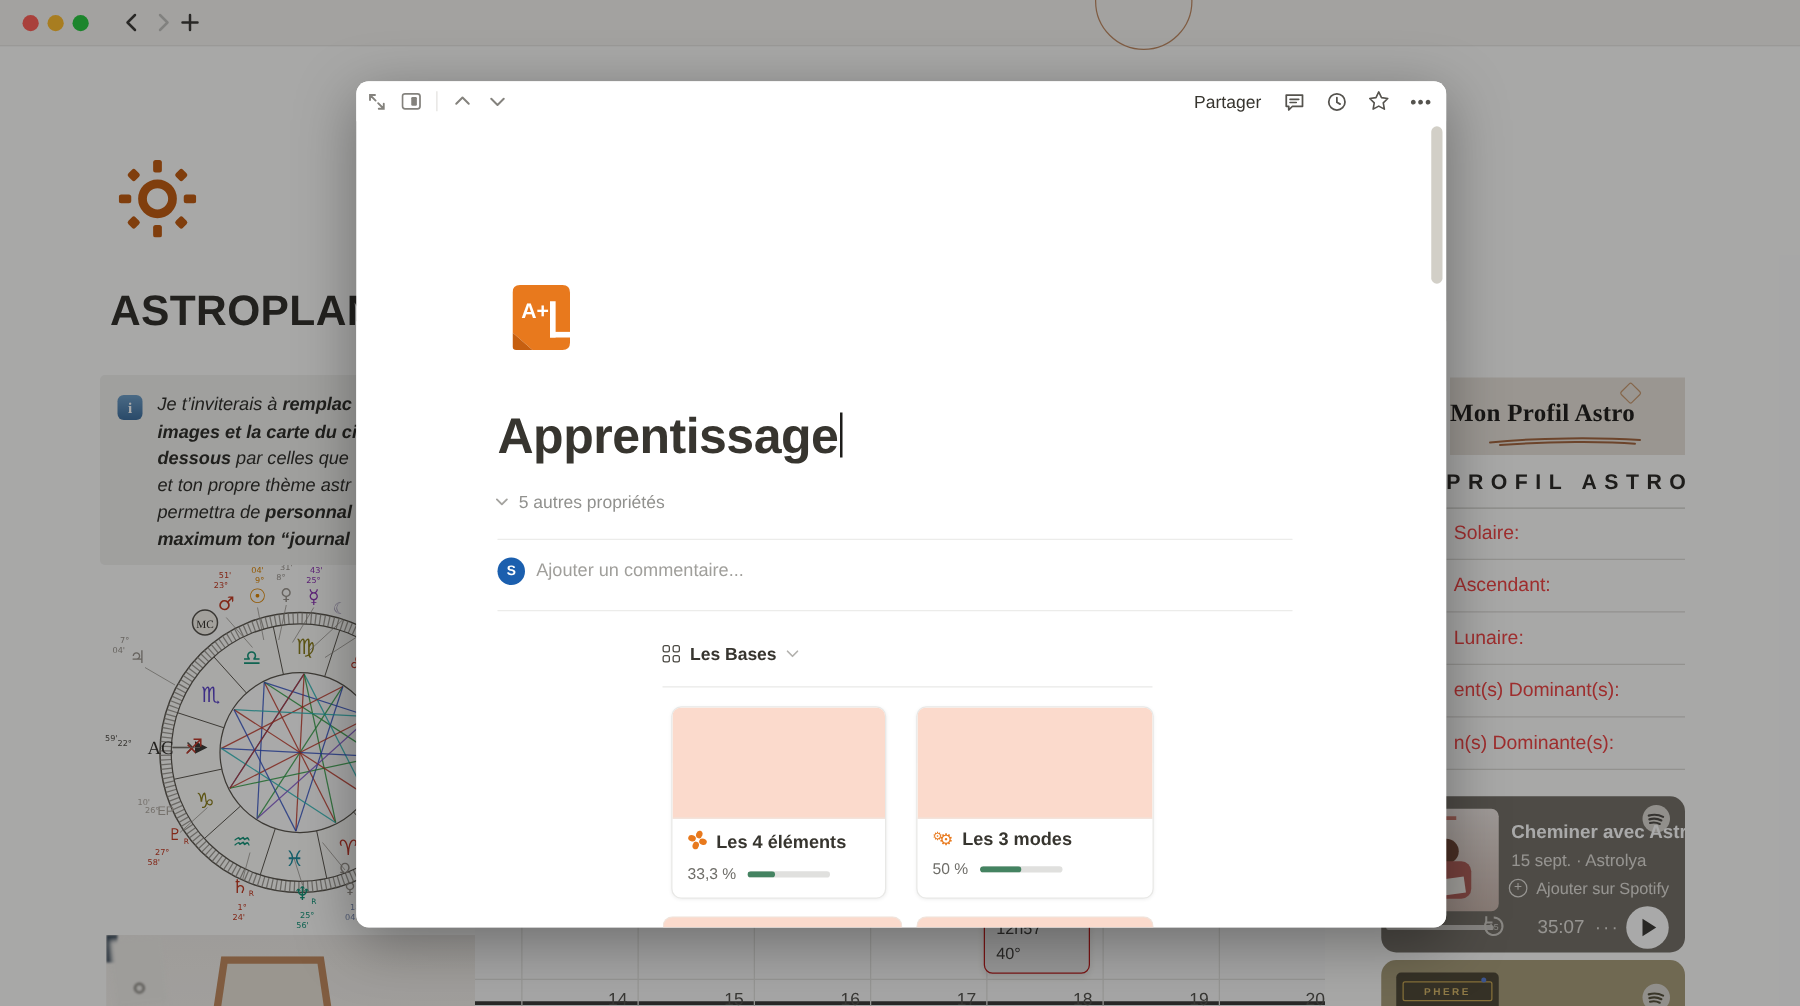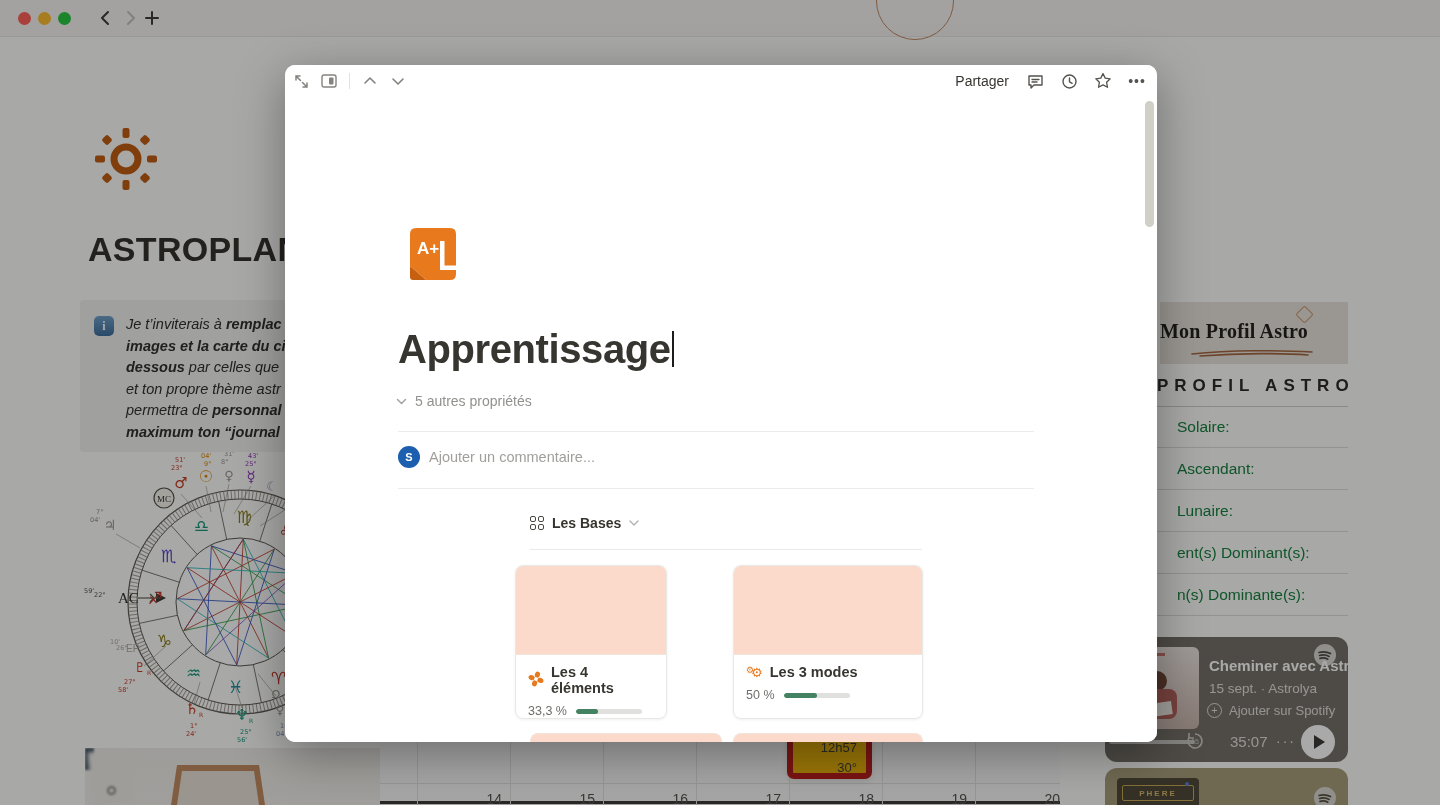--- a/index.html
+++ b/index.html
@@ -22,30 +22,30 @@
     background:linear-gradient(180deg,#6f9fc8,#3d6e9e);color:#fff;font-weight:700;font-size:12px;
     font-family:"Liberation Serif",serif;display:flex;align-items:center;justify-content:center;}
   .co-text{margin-left:30px;font-style:italic;font-size:14.5px;line-height:21.5px;color:#2f2e2a;white-space:nowrap;}
   .co-text .b{font-weight:700;}
   .photo{position:absolute;left:85px;top:748px;width:295px;height:57px;overflow:hidden;background:linear-gradient(180deg,#efece8,#f3f0ec);}
   .cal{position:absolute;left:380px;top:727px;width:680px;height:78px;background:#fbfbfa;}
   .cal-col{position:absolute;top:8px;bottom:0;width:93px;border-left:1px solid #e3e2df;}
   .cal-num{position:absolute;right:8px;top:56px;font-size:14px;color:#54534f;}
   .cal-hline{position:absolute;left:0;right:0;top:56px;height:1px;background:#e3e2df;}
   .cal-bline{position:absolute;left:0;right:0;top:74px;height:3px;background:#3c3b39;}
-  .tooltip{position:absolute;left:407px;top:0;width:85px;height:52px;background:#eab308;border:6px solid #b91c1c;border-radius:7px;
-    box-shadow:0 2px 6px rgba(0,0,0,.1);font-size:13px;color:#3f3e3b;padding:5px 9px;line-height:20px;text-align:right;}
+  .tooltip{position:absolute;left:407px;top:0;width:85px;height:52px;background:#e5e5e5;border:1px solid #b91c1c;border-radius:7px;
+    box-shadow:0 2px 6px rgba(0,0,0,.1);font-size:13px;color:#3f3e3b;padding:5px 9px;line-height:20px;}
 
   
   .sb-banner{position:absolute;left:1160px;top:302px;width:188px;height:62px;background:#e9e3da;overflow:hidden;}
   .sb-banner-title{position:absolute;left:0;top:18px;font-family:"Liberation Serif",serif;font-size:20px;font-weight:600;color:#201f1d;letter-spacing:.2px;}
   .sparkle{position:absolute;left:138px;top:6px;width:13px;height:13px;border:1.2px solid #c89a72;transform:rotate(45deg);border-radius:2px;}
   .sb-heading{position:absolute;left:1157px;top:376px;font-size:17px;font-weight:800;letter-spacing:6px;color:#2b2a27;white-space:nowrap;}
   .sb-rows{position:absolute;left:1157px;top:406px;width:191px;}
-  .p-row{height:42px;border-bottom:1px solid #dddcd8;display:flex;align-items:center;font-size:15.5px;color:#15803d;padding-left:20px;white-space:nowrap;overflow:hidden;}
+  .p-row{height:42px;border-bottom:1px solid #dddcd8;display:flex;align-items:center;font-size:15.5px;color:#ef4444;padding-left:6px;white-space:nowrap;overflow:hidden;}
   .p-row:first-child{border-top:1px solid #cfcec9;}
   .spcard{position:absolute;left:1105px;top:637px;width:243px;height:125px;background:#747068;border-radius:12px;overflow:hidden;}
   .spcard2{position:absolute;left:1105px;top:768px;width:243px;height:60px;background:#a89d7a;border-radius:12px;overflow:hidden;}
   .spart{position:absolute;left:12px;top:10px;width:82px;height:82px;border-radius:6px;overflow:hidden;background:linear-gradient(180deg,#efe7e3,#cbb7ae);}
   .sp-title{position:absolute;left:104px;top:20px;width:140px;font-size:15px;font-weight:700;color:#fff;white-space:nowrap;overflow:hidden;}
   .sp-meta{position:absolute;left:104px;top:44px;font-size:13.5px;color:#e2dfda;white-space:nowrap;}
   .sp-add{position:absolute;left:102px;top:66px;display:flex;align-items:center;gap:7px;font-size:13px;color:#e2dfda;}
   .add-ic{width:15px;height:15px;border:1.3px solid #e2dfda;border-radius:50%;display:inline-flex;align-items:center;justify-content:center;font-size:11px;line-height:1;}
   .sp-prog{position:absolute;left:4px;top:103px;width:86px;height:4px;border-radius:2px;background:#c9c6c0;}
   .sp-time{position:absolute;left:125px;top:96px;font-size:15px;color:#e2dfda;}
@@ -305,21 +305,21 @@
           <div class="cal-num">18</div>
         </div>
         <div class="cal-col" style="left: 502px;">
           <div class="cal-num">19</div>
         </div>
         <div class="cal-col" style="left: 595px;">
           <div class="cal-num">20</div>
         </div>
         <div class="tooltip">
         <div>12h57</div>
-        <div>30°</div>
+        <div>40°</div>
       </div>
       </div>
 
     <div class="sb-banner">
       <div class="sb-banner-title">Mon Profil Astro</div>
       <div class="sparkle"></div>
       <svg class="abs" style="left:30px;top:44px;" width="125" height="12" viewBox="0 0 125 12">
         <path d="M2 8 C40 4 90 4 122 6 M10 10 C50 7 95 7 118 9" stroke="#a3653f" stroke-width="1.6" fill="none" stroke-linecap="round"></path>
       </svg>
     </div>
@@ -469,21 +469,21 @@
           <i></i>
         </div>
       <span>Les Bases</span>
       <svg width="10" height="10" viewBox="0 0 10 10">
           <polyline points="1,3 5,7 9,3" fill="none" stroke="#b3b2ae" stroke-width="1.4" stroke-linecap="round" stroke-linejoin="round"></polyline>
         </svg>
     </div>
     <div class="view-hr"></div>
 
     <div id="gallery">
-        <div class="card" style="left: 230px; width: 152px;">
+        <div class="card" style="left: 252px; width: 172px;">
           <div class="card-cover"></div>
           <div class="card-body">
             <div class="card-trow">
               <span><svg width="16" height="16" viewBox="0 0 16 16">
                   <g fill="#e8791d" transform="rotate(18 8 8)">
                     <ellipse cx="8" cy="3.4" rx="2.5" ry="3.1"></ellipse>
                     <ellipse cx="12.6" cy="8" rx="3.1" ry="2.5"></ellipse>
                     <ellipse cx="8" cy="12.6" rx="2.5" ry="3.1"></ellipse>
                     <ellipse cx="3.4" cy="8" rx="3.1" ry="2.5"></ellipse>
                   </g>

